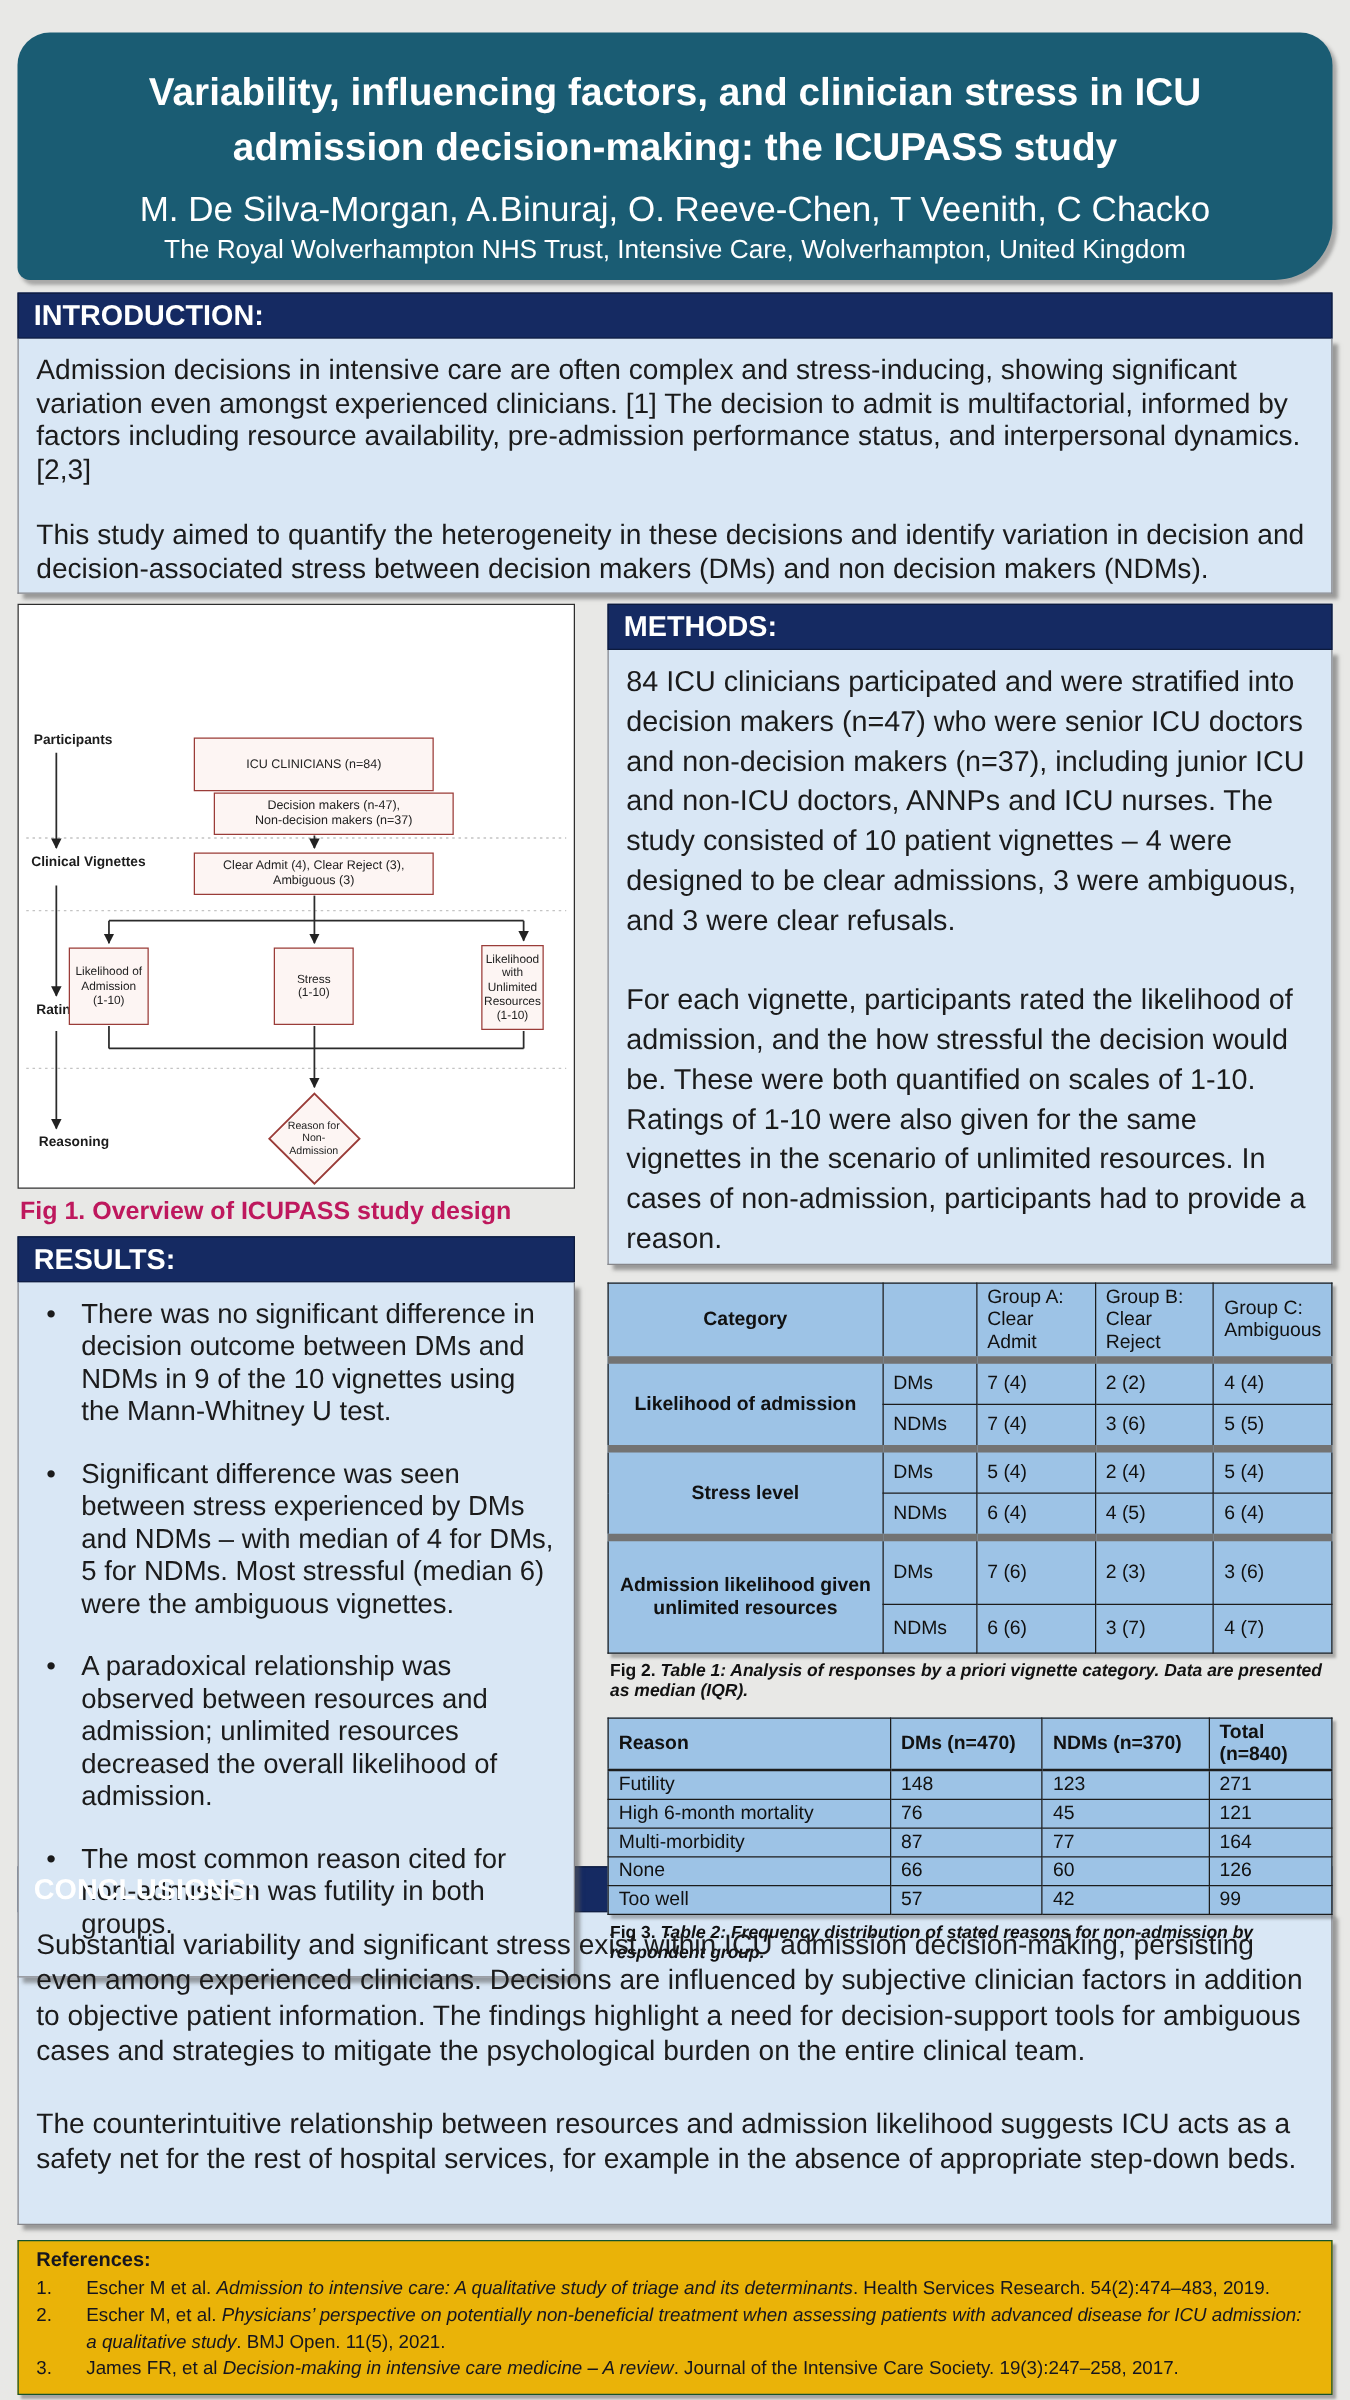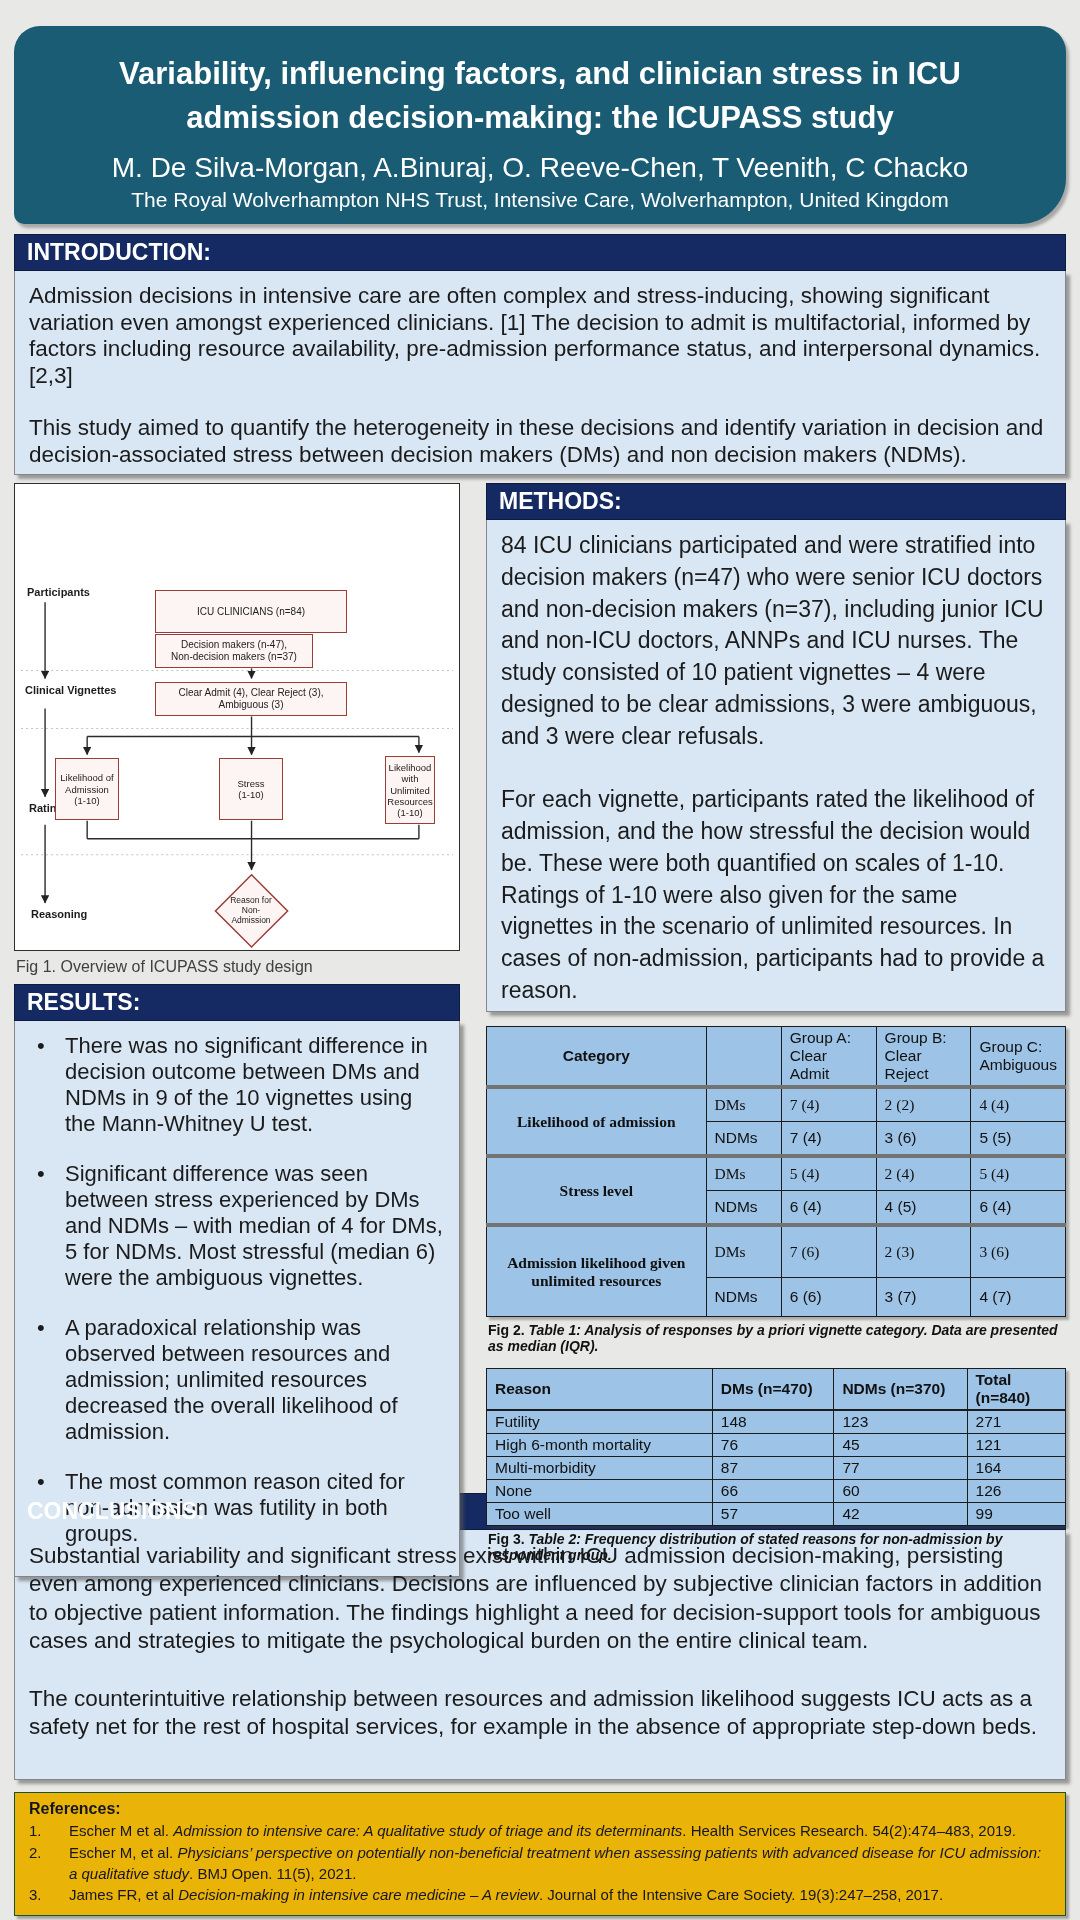--- a/index.html
+++ b/index.html
@@ -49,39 +49,39 @@
     display:flex;align-items:center;justify-content:center;text-align:center;
     font-size:10px;line-height:1.2;color:#222;white-space:pre-line;box-sizing:border-box;
   }
   .fc-box.small{font-size:9.5px;line-height:1.18;}
   .fc-label{position:absolute;font-weight:bold;font-size:11px;color:#1c1c1c;}
   .fc-diamond-txt{
     position:absolute;left:192px;top:400px;width:88px;height:52px;
     display:flex;align-items:center;justify-content:center;text-align:center;
     font-size:8.5px;line-height:1.2;color:#222;white-space:pre-line;
   }
-  .fig1-cap{font-weight:normal;font-size:16px;color:#404040;margin:7px 2px 8px 2px;}
+  .fig1-cap{font-weight:bold;font-size:20px;color:#be185d;margin:7px 2px 8px 2px;}
   .results-body{flex:1;font-size:22px;line-height:1.18;padding-top:12px;}
   .bullet{display:grid;grid-template-columns:36px 1fr;margin-bottom:24px;}
   .bullet .dot{padding-left:8px;}
 
   .methods-body{font-size:23px;line-height:1.38;height:492px;}
   .methods-body p{margin:4px 0 0 0;}
   .methods-body p + p{margin-top:32px;}
 
   
   table{border-collapse:collapse;width:100%;background:#9DC3E6;color:#111;
         box-shadow:3px 3px 2px rgba(60,60,60,.35);}
   td,th{border:1px solid #1c1c1c;padding:2px 8px;text-align:left;vertical-align:middle;
         font-size:15.5px;font-weight:normal;}
   .t1{margin-top:14px;}
   .t1 thead th{height:44px;border-bottom:2px solid #1c1c1c;}
   .t1 .cat-h{font-weight:bold;text-align:center;}
   .t1 .cat{font-weight:bold;text-align:center;}
-  .t1 tr.grp td{border-top:4px solid #737373;font-family:Liberation Serif, serif;}
+  .t1 tr.grp td{border-top:6px solid #737373;}
   .t1 td{height:28px;}
   .t1 tr.tall td{height:46px;}
   .t1 tr.tall2 td{height:34px;}
   .t2{margin-top:8px;}
   .t2 th{font-weight:bold;border-bottom:2px solid #1c1c1c;}
   .t2 td{height:17px;}
   .tbl-cap{font-size:14px;font-weight:bold;color:#111;margin:5px 2px 6px 2px;}
   .tbl-cap i{font-weight:bold;}
 
   .concl-body{font-size:22.5px;line-height:1.25;min-height:250px;}
@@ -150,21 +150,21 @@
           </g>
           <polygon points="236,390 272,426 236,462 200,426" fill="#FDF5F3" stroke="#9A3C38" stroke-width="1.5"></polygon>
         </svg>
 
         <div class="fc-label" style="left:12px;top:102px">Participants</div>
         <div class="fc-label" style="left:10px;top:200px">Clinical Vignettes</div>
         <div class="fc-label" style="left:14px;top:318px">Ratings</div>
         <div class="fc-label" style="left:16px;top:424px">Reasoning</div>
 
         <div class="fc-box" style="left:140px;top:106px;width:192px;height:43px">ICU CLINICIANS (n=84)</div>
-        <div class="fc-box" style="left:140px;top:150px;width:158px;height:34px">Decision makers (n-47),
+        <div class="fc-box" style="left:156px;top:150px;width:192px;height:34px">Decision makers (n-47),
 Non-decision makers (n=37)</div>
         <div class="fc-box" style="left:140px;top:198px;width:192px;height:34px">Clear Admit (4), Clear Reject (3),
 Ambiguous (3)</div>
         <div class="fc-box small" style="left:40px;top:274px;width:64px;height:62px">Likelihood of
 Admission
 (1-10)</div>
         <div class="fc-box small" style="left:204px;top:274px;width:64px;height:62px">Stress
 (1-10)</div>
         <div class="fc-box small" style="left:370px;top:272px;width:50px;height:68px">Likelihood
 with

